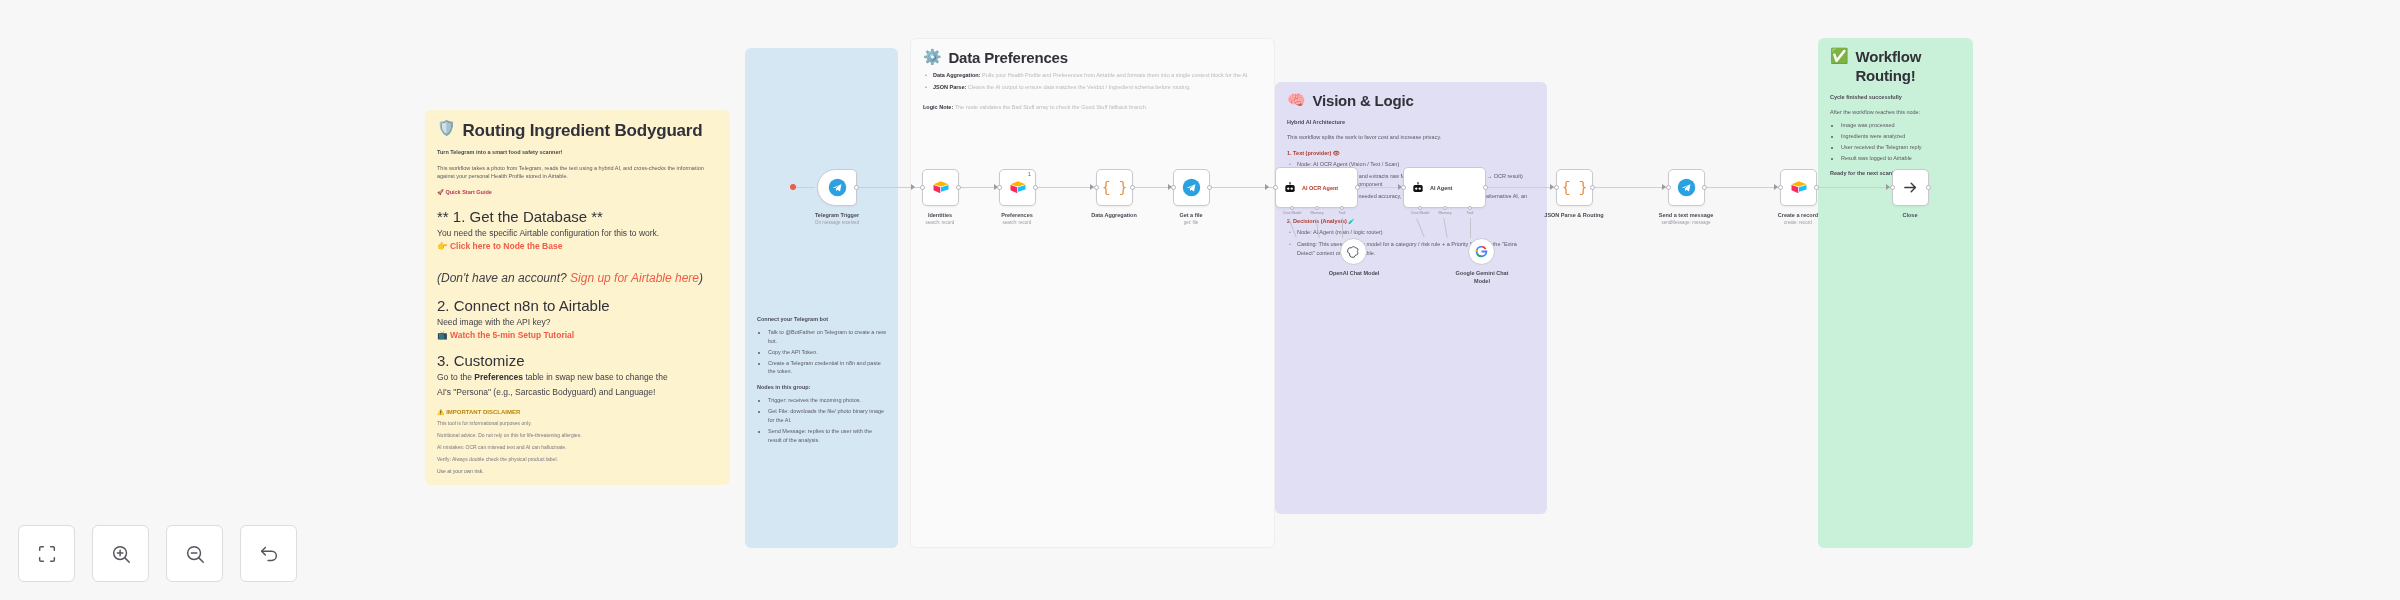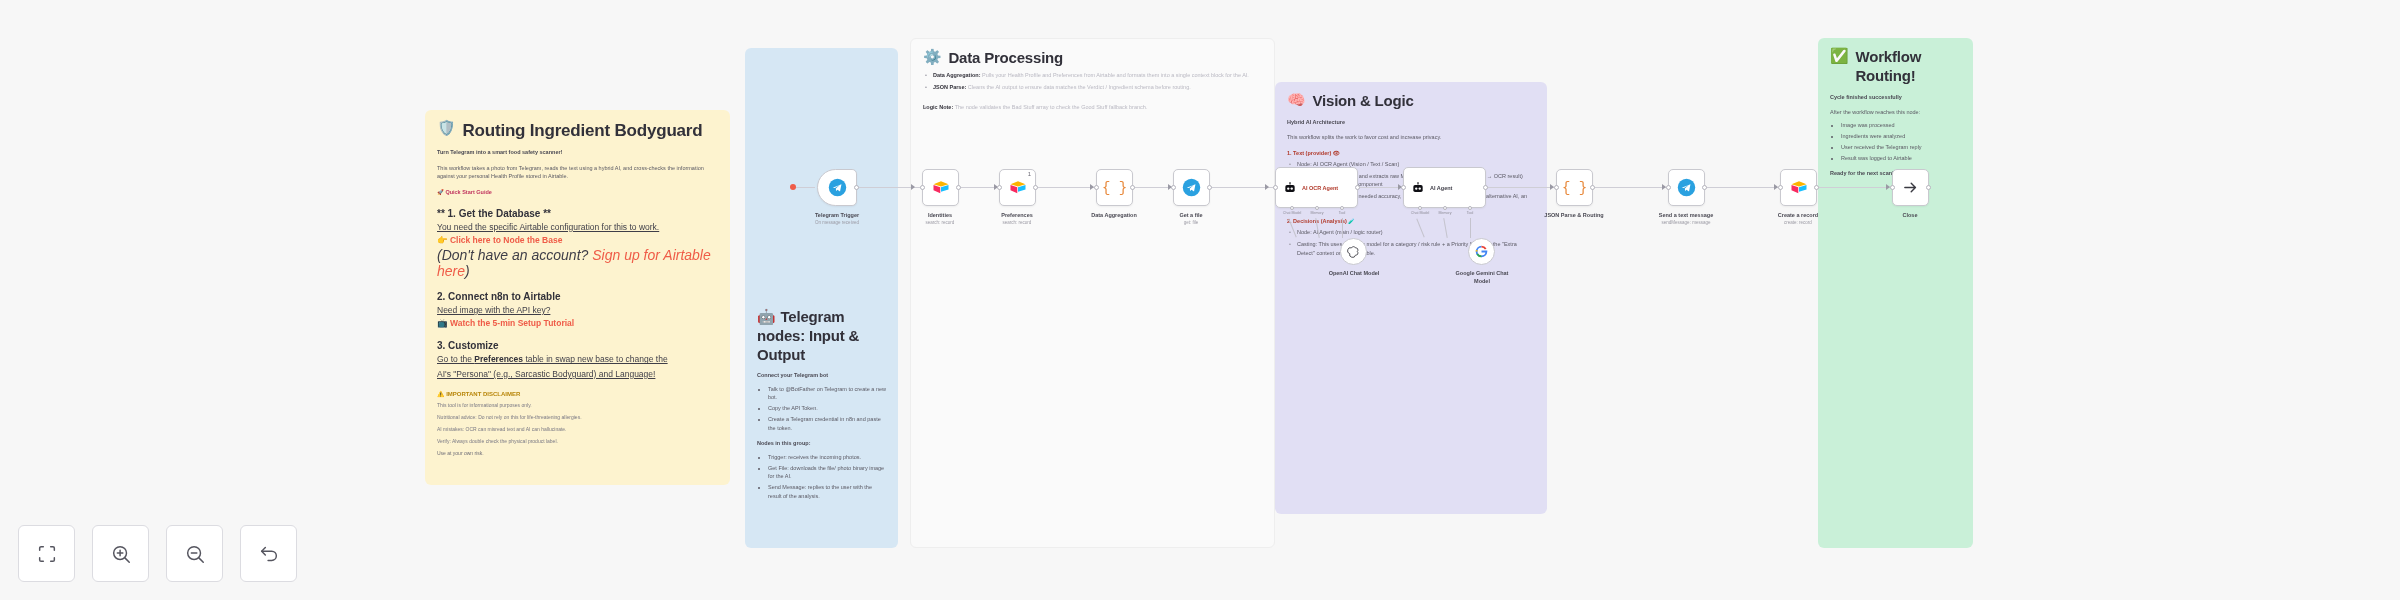--- a/index.html
+++ b/index.html
@@ -10,24 +10,24 @@
     position:relative;
   }
   #canvas{ position:absolute; inset:0; }
 
   
   .sticky{ position:absolute; border-radius:6px; padding:10px 12px; overflow:hidden; }
   .sticky h2{ font-size:17px; font-weight:700; color:#32313a; letter-spacing:-.2px;
               display:flex; align-items:flex-start; gap:7px; line-height:1.25; }
   .sticky .sub{ font-size:5.5px; font-weight:700; color:#4a4953; margin-top:7px; line-height:1.5; }
   .sticky p{ font-size:5.5px; color:#5a5963; margin-top:7px; line-height:1.55; }
-  .sticky .h3{ font-size:10px; font-weight:700; color:#32313a; margin-top:12px; }
-  .sticky .ln{ font-size:8.5px; color:#3f3e48; margin-top:2px; line-height:1.45;text-decoration:underline; }
+  .sticky .h3{ font-size:15px; font-weight:400; color:#32313a; margin-top:12px; }
+  .sticky .ln{ font-size:8.5px; color:#3f3e48; margin-top:2px; line-height:1.45; }
   .sticky .lnk{ font-size:8.5px; font-weight:700; color:#ef5c48; margin-top:2px; }
-  .sticky .lnk2{ font-size:14px; color:#3f3e48; margin-top:2px; font-style:italic; }
+  .sticky .lnk2{ font-size:12px; color:#3f3e48; margin-top:20px; font-style:italic; }
   .sticky .lnk2 i{ color:#ef5c48; }
   .sticky b{ font-weight:700; color:#32313a; }
   .sticky ul{ margin-top:5px; padding-left:11px; }
   .sticky li{ font-size:5.5px; color:#5a5963; line-height:1.6; margin-bottom:2px; }
   .sticky .tiny{ font-size:5px; color:#6e6d77; margin-top:5px; line-height:1.55;}
   .emoji{ font-size:15px; line-height:1; }
 
   #note-guide{ left:425px; top:110px; width:305px; height:375px; background:#fdf3cf; }
   #note-telegram{ left:745px; top:48px; width:153px; height:500px; background:#d6e7f4; }
   #note-data{ left:910px; top:38px; width:365px; height:510px; background:#fafafa; border:1px solid #eee; }
@@ -109,41 +109,38 @@
     <div class="warn">⚠️  IMPORTANT DISCLAIMER</div>
     <div class="warn-body">This tool is for informational purposes only.</div>
     <div class="warn-body">Nutritional advice: Do not rely on this for life-threatening allergies.</div>
     <div class="warn-body">AI mistakes: OCR can misread text and AI can hallucinate.</div>
     <div class="warn-body">Verify: Always double check the physical product label.</div>
     <div class="tiny">Use at your own risk.</div>
   </div>
 
   <div class="sticky" id="note-telegram">
     <div style="height:250px"></div>
-    <h2>
-      <span class="emoji">🤖</span><span>Telegram nodes: Input &amp; Output</span>
-    </h2>
     <div class="sub">Connect your Telegram bot</div>
     <ul>
       <li>Talk to @BotFather on Telegram to create a new bot.</li>
       <li>Copy the API Token.</li>
       <li>Create a Telegram credential in n8n and paste the token.</li>
     </ul>
     <div class="sub">Nodes in this group:</div>
     <ul>
       <li>Trigger: receives the incoming photos.</li>
       <li>Get File: downloads the file/ photo binary image for the AI.</li>
       <li>Send Message: replies to the user with the result of the analysis.</li>
     </ul>
   </div>
 
   <div class="sticky" id="note-data">
     <h2>
       <span class="emoji">⚙️</span>
-      <span>Data Processing</span>
+      <span>Data Preferences</span>
     </h2>
     <div class="dl"><b>Data Aggregation:</b> <span class="mute">Pulls your Health Profile and Preferences from Airtable and formats them into a single context block for the AI.</span></div>
     <div class="dl"><b>JSON Parse:</b> <span class="mute">Cleans the AI output to ensure data matches the Verdict / Ingredient schema before routing.</span></div>
     <div class="dl" style="margin-top:12px;padding-left:0"><b>Logic Note:</b> <span class="mute">The node validates the Bad Stuff array to check the Good Stuff fallback branch.</span></div>
   </div>
 
   <div class="sticky" id="note-vision">
     <h2>
       <span class="emoji">🧠</span>
       <span>Vision &amp; Logic</span>

